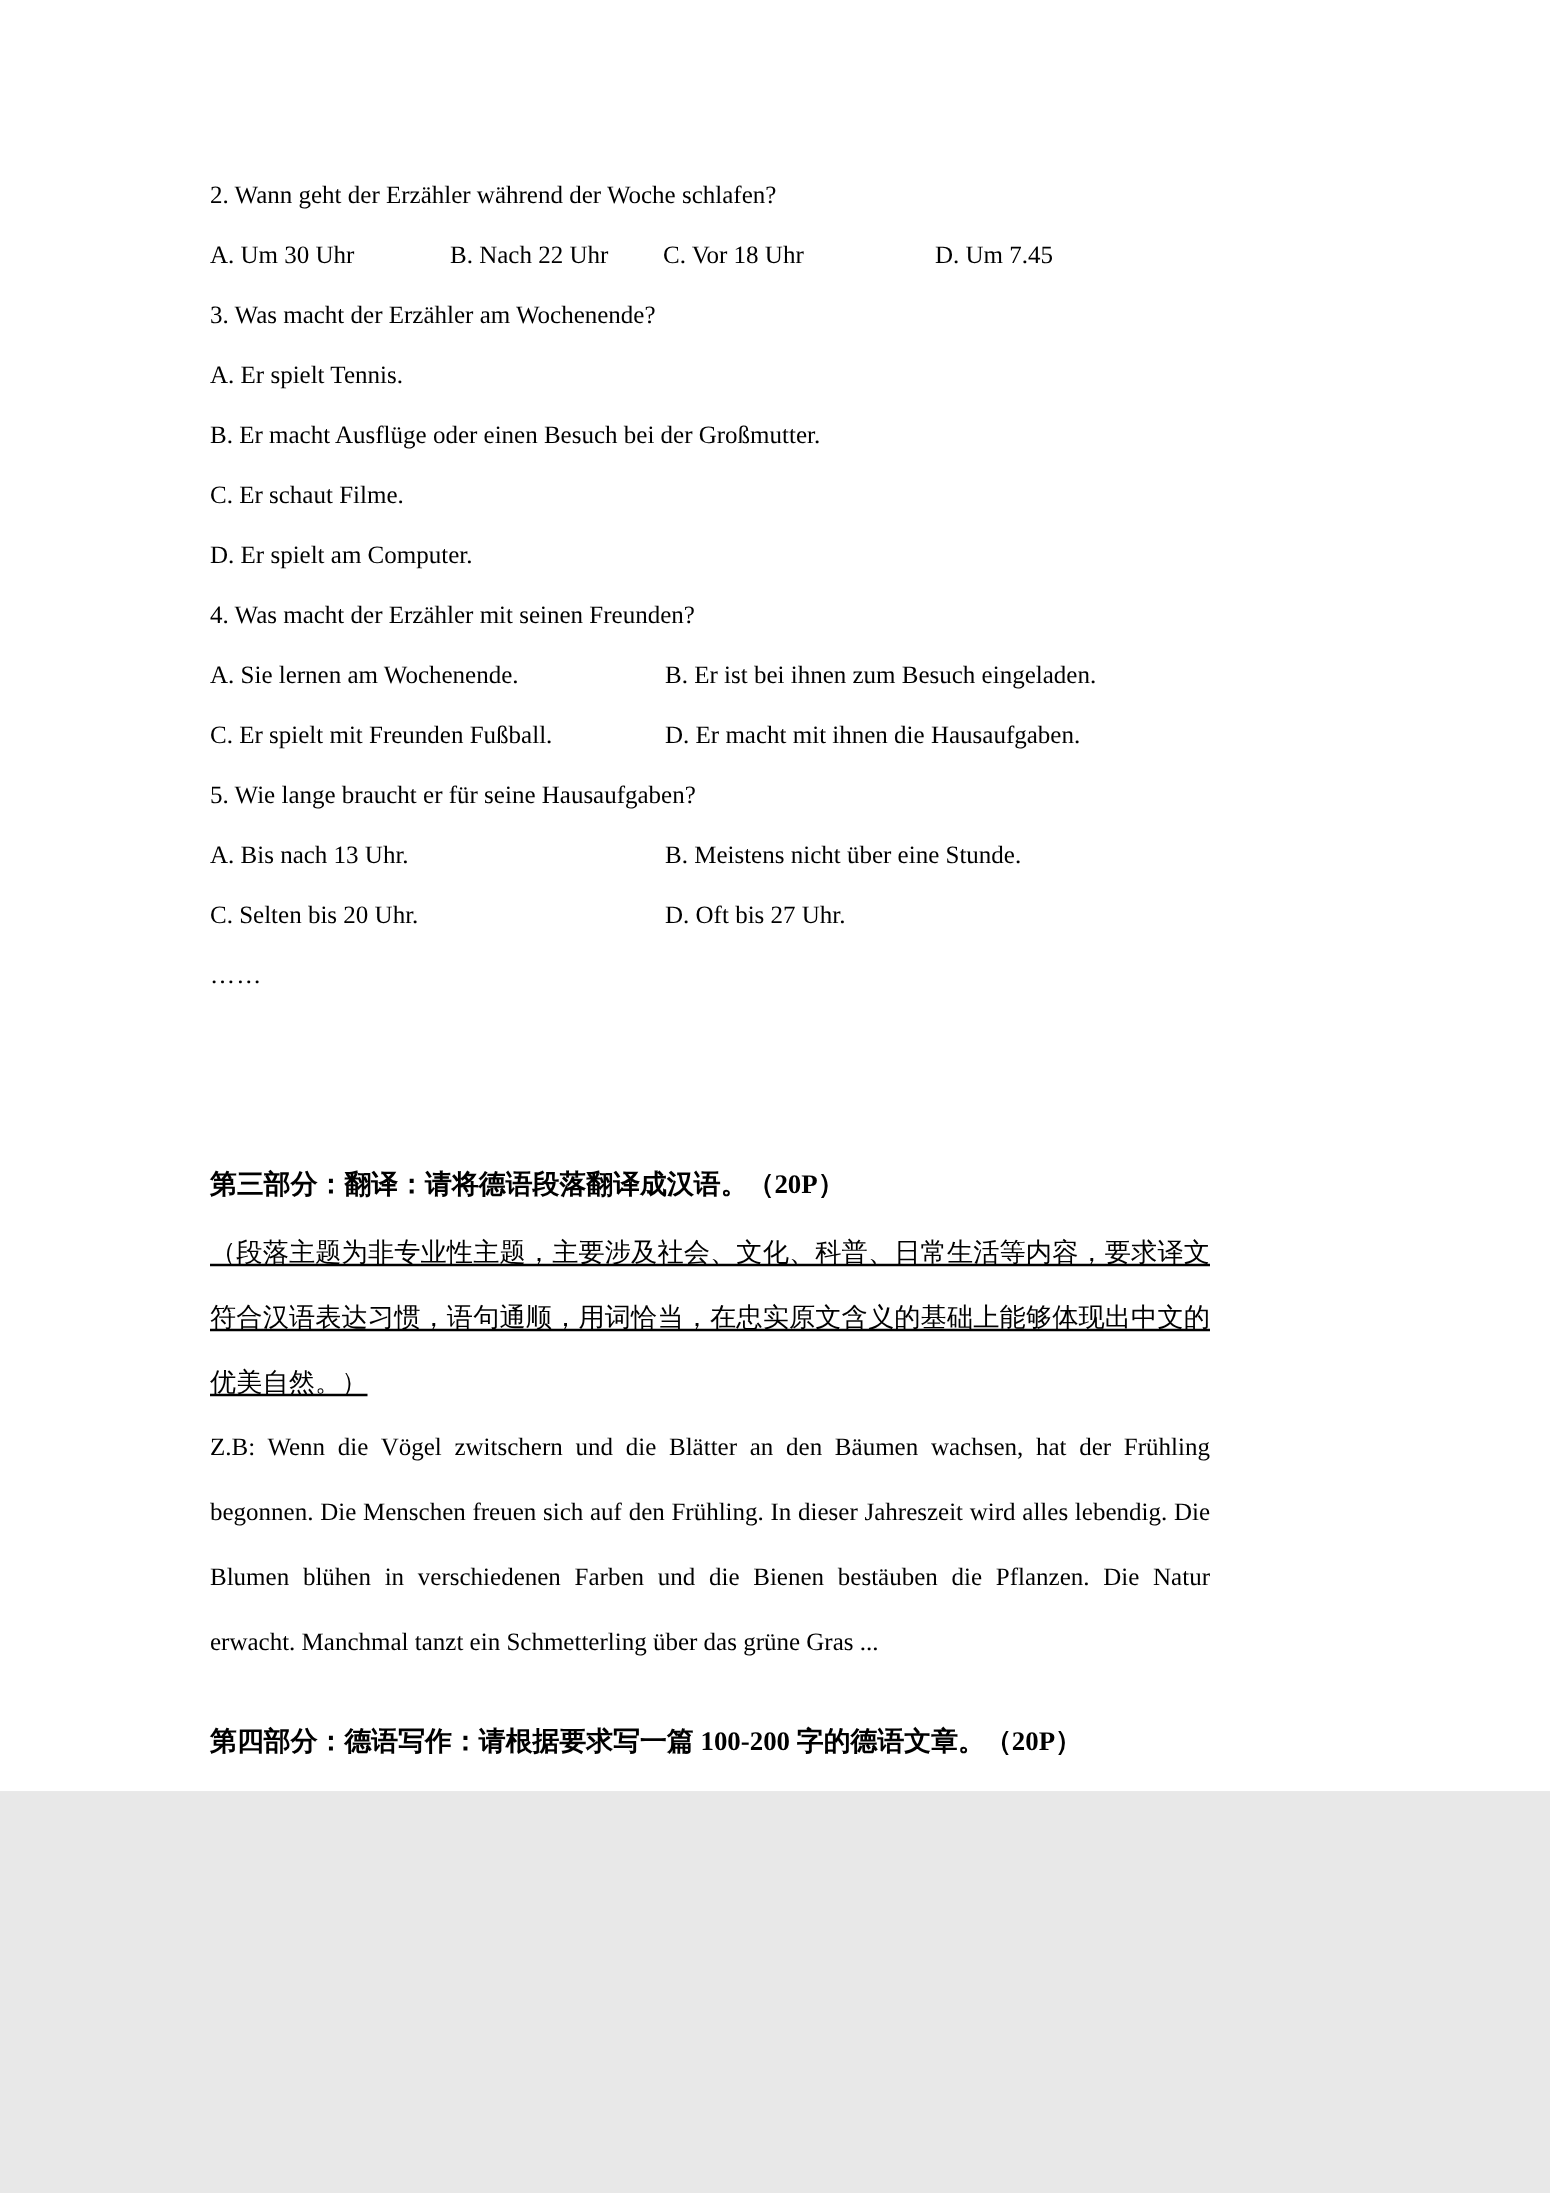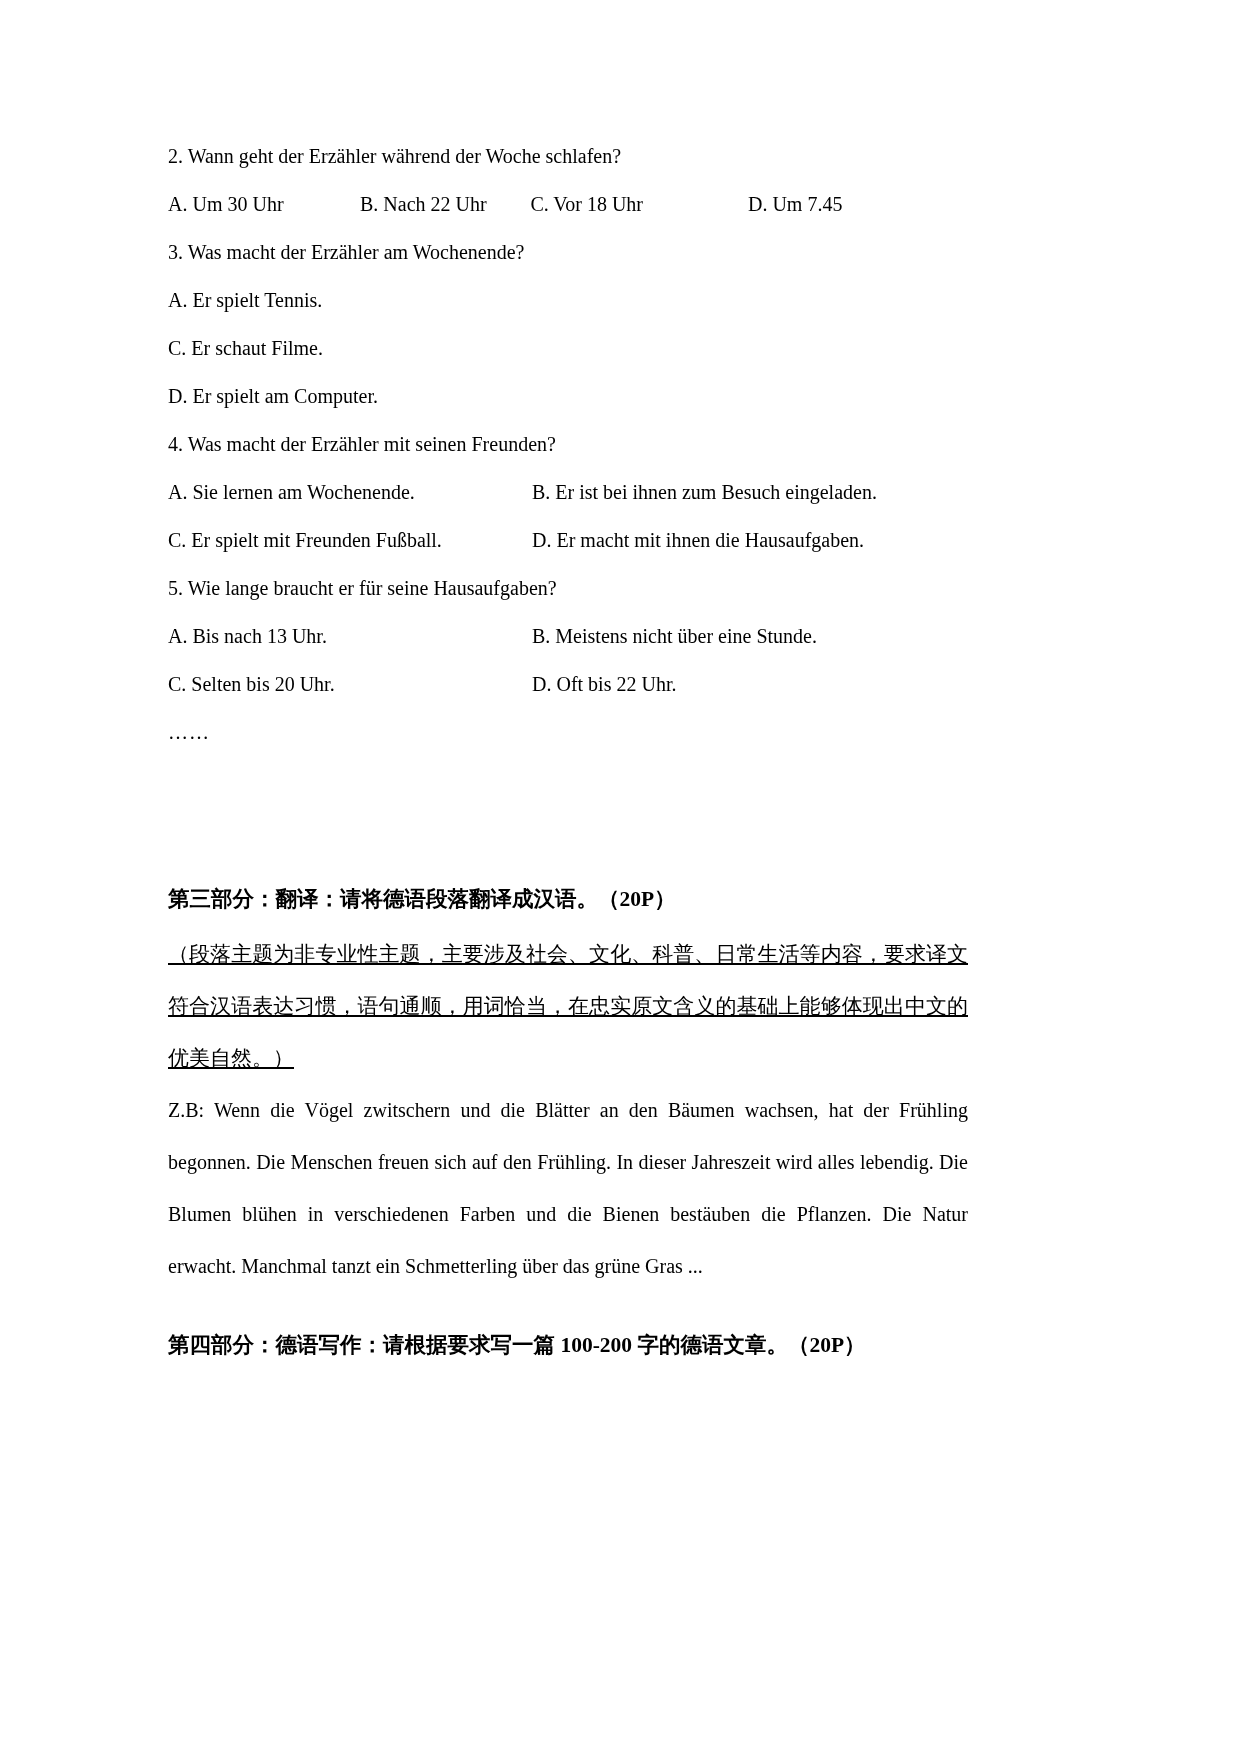--- a/index.html
+++ b/index.html
@@ -3,21 +3,21 @@
 <meta charset="utf-8">
 <style>
   html, body {
     margin: 0;
     padding: 0;
     background: #e8e8e8;
   }
   .page {
     position: relative;
     width: 1240px;
-    height: 1754px;
+    height: 1433px;
     margin: 0 auto;
     background: #ffffff;
     color: #000000;
     font-family: "Liberation Serif", "DejaVu Serif", serif;
     overflow: hidden;
   }
   .content {
     position: absolute;
     left: 168px;
     top: 143px;
@@ -79,41 +79,42 @@
     <div class="line">2. Wann geht der Erzähler während der Woche schlafen?</div>
     <div class="line opt-row-4">
       <span class="o1">A. Um 30 Uhr</span>
       <span class="o2">B. Nach 22 Uhr</span>
       <span class="o3">C. Vor 18 Uhr</span>
       <span class="o4">D. Um 7.45</span>
     </div>
 
     <div class="line">3. Was macht der Erzähler am Wochenende?</div>
     <div class="line">A. Er spielt Tennis.</div>
+    <div class="line">B. Er macht Ausflüge oder einen Besuch bei der Großmutter.</div>
     <div class="line">C. Er schaut Filme.</div>
     <div class="line">D. Er spielt am Computer.</div>
 
     <div class="line">4. Was macht der Erzähler mit seinen Freunden?</div>
     <div class="line opt-row-2">
       <span class="c1">A. Sie lernen am Wochenende.</span>
       <span class="c2">B. Er ist bei ihnen zum Besuch eingeladen.</span>
     </div>
     <div class="line opt-row-2">
       <span class="c1">C. Er spielt mit Freunden Fußball.</span>
       <span class="c2">D. Er macht mit ihnen die Hausaufgaben.</span>
     </div>
 
     <div class="line">5. Wie lange braucht er für seine Hausaufgaben?</div>
     <div class="line opt-row-2">
       <span class="c1">A. Bis nach 13 Uhr.</span>
       <span class="c2">B. Meistens nicht über eine Stunde.</span>
     </div>
     <div class="line opt-row-2">
       <span class="c1">C. Selten bis 20 Uhr.</span>
-      <span class="c2">D. Oft bis 22 Uhr.</span>
+      <span class="c2">D. Oft bis 27 Uhr.</span>
     </div>
 
     <div class="ellipsis-line">……</div>
 
     <div class="section-heading part3-heading">第三部分：翻译：请将德语段落翻译成汉语。（20P）</div>
     <p class="cn-para">（段落主题为非专业性主题，主要涉及社会、文化、科普、日常生活等内容，要求译文符合汉语表达习惯，语句通顺，用词恰当，在忠实原文含义的基础上能够体现出中文的优美自然。）</p>
     <p class="de-para">Z.B: Wenn die Vögel zwitschern und die Blätter an den Bäumen wachsen, hat der Frühling begonnen. Die Menschen freuen sich auf den Frühling. In dieser Jahreszeit wird alles lebendig. Die Blumen blühen in verschiedenen Farben und die Bienen bestäuben die Pflanzen. Die Natur erwacht. Manchmal tanzt ein Schmetterling über das grüne Gras ...</p>
 
     <div class="section-heading part4-heading">第四部分：德语写作：请根据要求写一篇 100-200 字的德语文章。（20P）</div>
 

